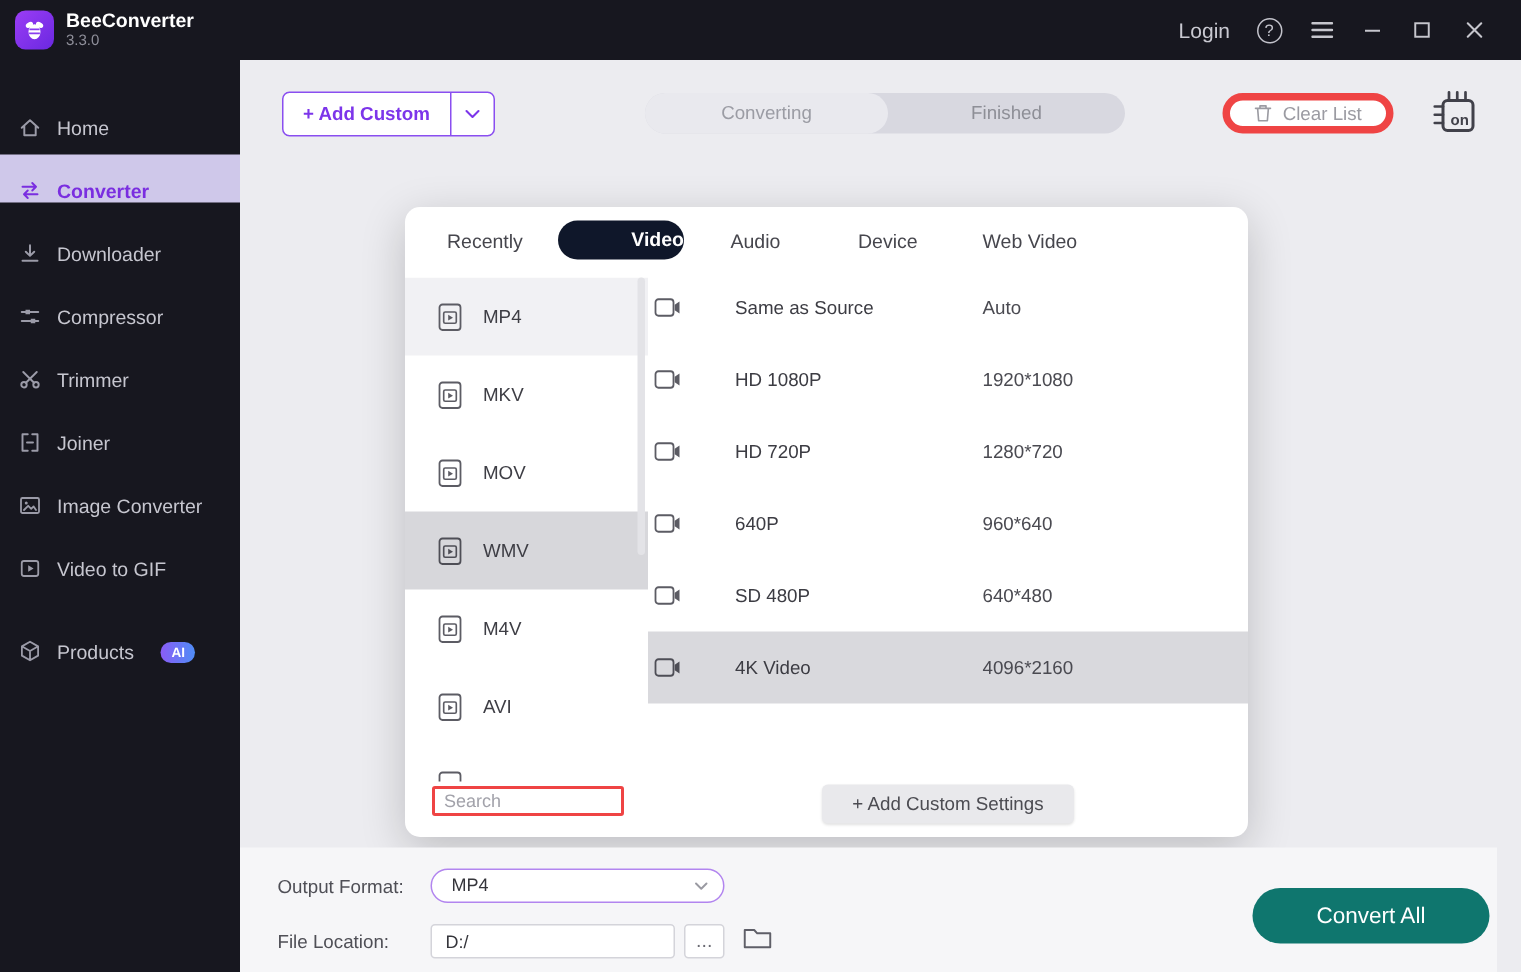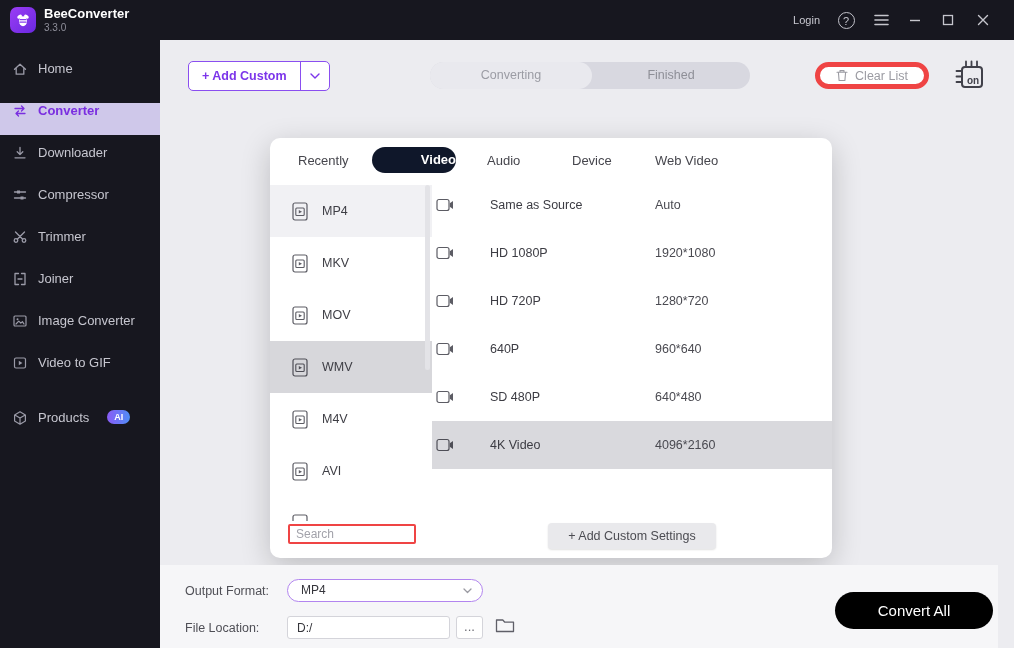--- a/index.html
+++ b/index.html
@@ -5,27 +5,27 @@
   html,body{margin:0;padding:0;}
   body{width:1014px;height:648px;font-family:"Liberation Sans",sans-serif;-webkit-font-smoothing:antialiased;}
   .app{position:relative;width:1014px;height:648px;background:#ececf0;overflow:hidden;}
 
   
   .topbar{position:absolute;left:0;top:0;width:1014px;height:40px;background:#17171f;}
   .logo-box{position:absolute;left:10px;top:7px;width:26px;height:26px;border-radius:7px;
     background:linear-gradient(135deg,#9b3df5,#6a28e0);display:flex;align-items:center;justify-content:center;}
   .app-title{position:absolute;left:44px;top:6px;font-size:13px;font-weight:700;color:#ffffff;}
   .app-version{position:absolute;left:44px;top:22px;font-size:10px;color:#8f8f9a;}
-  .login{position:absolute;right:194px;top:0;height:52px;line-height:40px;font-size:11px;color:#c9c9d1;cursor:pointer;}
+  .login{position:absolute;right:194px;top:0;height:52px;line-height:40px;font-size:14px;color:#c9c9d1;cursor:pointer;}
   .win-btn{position:absolute;top:0;width:32px;height:40px;display:flex;align-items:center;justify-content:center;color:#c6c6cd;cursor:pointer;}
   .help-circle{width:17px;height:17px;border:1.5px solid #c3c3cb;border-radius:50%;font-size:11px;line-height:17px;text-align:center;color:#c3c3cb;box-sizing:border-box;}
 
   
   .sidebar{position:absolute;left:0;top:40px;width:160px;height:608px;background:#17171f;}
-  .side-item{position:absolute;left:0;width:160px;height:32px;display:flex;align-items:flex-start;gap:10px;
+  .side-item{position:absolute;left:0;width:160px;height:32px;display:flex;align-items:flex-end;gap:10px;
     padding-left:12px;box-sizing:border-box;color:#c6c6cf;font-size:13px;cursor:pointer;}
   .side-item .ic{width:16px;height:16px;color:#9b9ba8;display:flex;flex:0 0 16px;}
   .side-item.active{background:#cfc8ea;color:#7a2ee0;font-weight:700;}
   .side-item.active .ic{color:#7a2ee0;}
   .ai-badge{background:linear-gradient(90deg,#8a5cf6,#4f8df6);color:#fff;font-size:9px;font-weight:700;
     padding:2px 7px;border-radius:9px;margin-left:8px;}
 
   
   .add-files{position:absolute;left:188px;top:61px;height:30px;display:flex;border:1px solid #8a4ef0;
     border-radius:5px;background:#fff;overflow:hidden;box-sizing:border-box;}
@@ -75,21 +75,21 @@
     line-height:21px;padding-left:13px;cursor:pointer;}
   .of-chevron{position:absolute;right:10px;top:8px;}
   .fl-input{position:absolute;left:127px;top:51px;width:163px;height:23px;box-sizing:border-box;
     border:1px solid #d4d4da;border-radius:3px;padding:0 9px;font-size:12px;color:#35353b;background:#fff;outline:none;
     font-family:"Liberation Sans",sans-serif;}
   .more-btn{position:absolute;left:296px;top:51px;width:27px;height:23px;box-sizing:border-box;
     border:1px solid #d4d4da;border-radius:3px;background:#fff;color:#6b6b73;font-size:13px;text-align:center;
     line-height:19px;cursor:pointer;}
   .folder{position:absolute;left:335px;top:52px;cursor:pointer;display:flex;}
   .convert-all{position:absolute;left:675px;top:27px;width:158px;height:37px;border-radius:19px;
-    background:#000000;color:#ffffff;font-size:15px;text-align:center;line-height:37px;cursor:pointer;}
+    background:#0f766e;color:#ffffff;font-size:15px;text-align:center;line-height:37px;cursor:pointer;}
 
   svg{display:block;}
 </style>
 </head>
 <body>
 
 <div class="app">
 
   <div class="topbar">
     <div class="logo-box">

